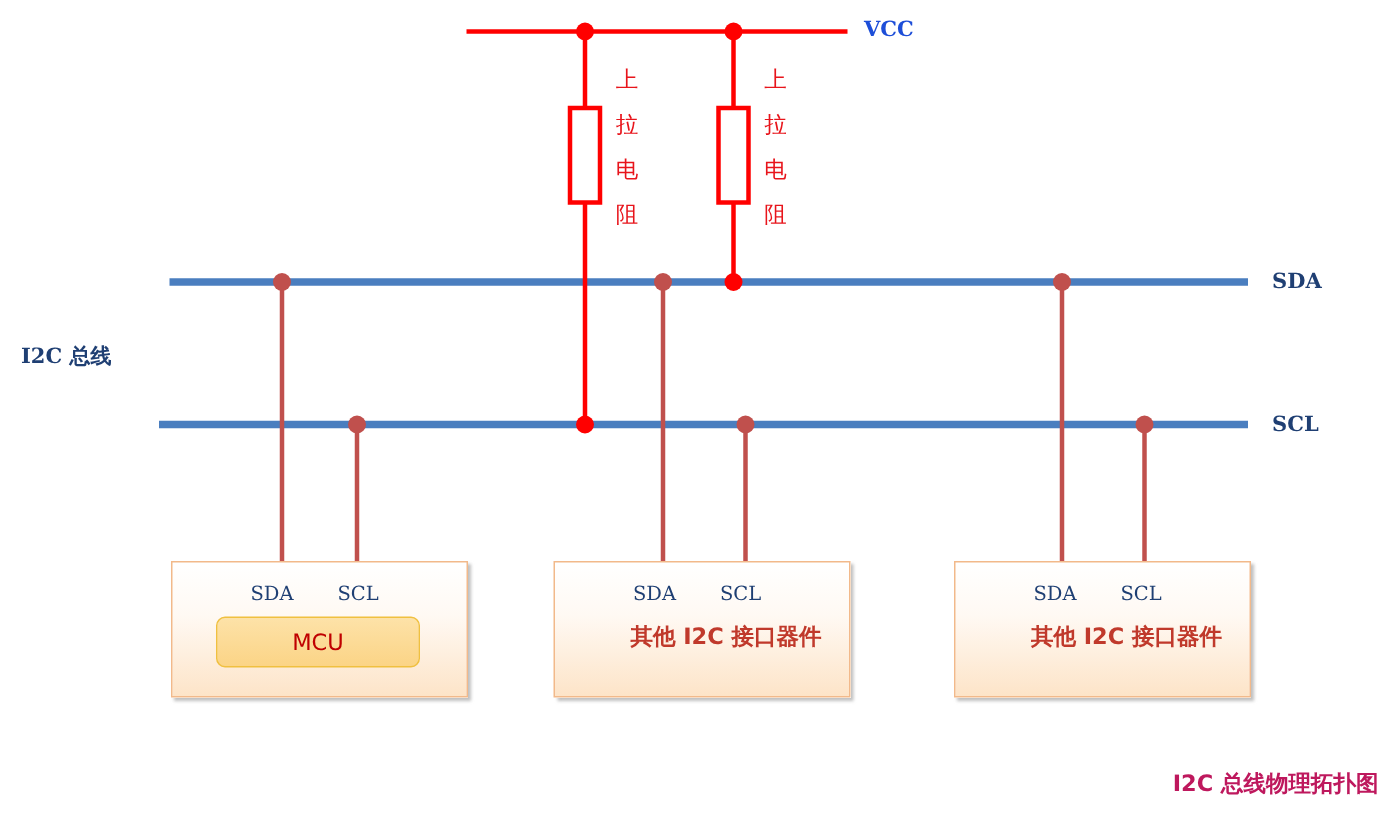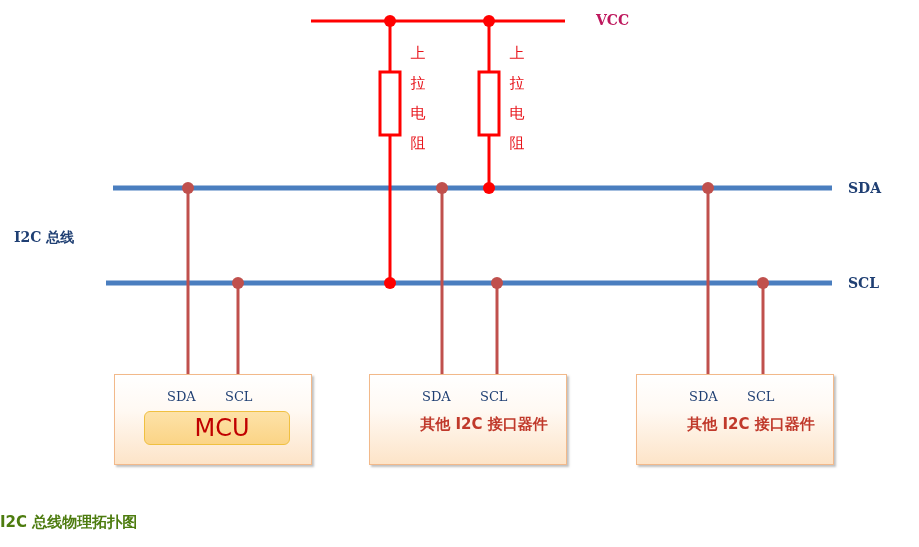--- a/index.html
+++ b/index.html
@@ -1,29 +1,29 @@
 <!DOCTYPE html>
 <html><head>
 <meta charset="utf-8">
 <style>
   html, body { margin: 0; padding: 0; background: #ffffff; }
   body { width: 919px; height: 547px; position: relative; overflow: hidden; font-family: "DejaVu Sans", sans-serif; }
   svg { position: absolute; left: 0; top: 0; }
   .lbl { position: absolute; white-space: nowrap; }
   .bus-label { color: #1f3f73; font-family: "DejaVu Serif", serif; font-weight: bold; font-size: 14px; }
-  .vcc-label { color: #be185d; font-family: "DejaVu Serif", serif; font-weight: bold; font-size: 14px; margin-left: 20px; }
+  .vcc-label { color: #1d4ed8; font-family: "DejaVu Serif", serif; font-weight: bold; font-size: 14px; }
   .res-label { color: #e8141b; font-size: 15px; line-height: 30px; width: 18px; text-align: center; }
   .device { position: absolute; border: 1px solid #f2b98a; box-shadow: 2px 2px 2px rgba(150,150,150,0.6);
             background: linear-gradient(to bottom, #ffffff 0%, #fff9f3 40%, #fde4c8 100%); }
   .pin { position: absolute; color: #1f3f73; font-family: "DejaVu Serif", serif; font-size: 13px; }
   .dev-name { position: absolute; left: 0; right: 0; text-align: center; color: #c0392b; font-weight: bold; font-size: 15px; padding-left: 32px; }
   .mcu-box { position: absolute; border: 1px solid #f0c040; border-radius: 6px;
              background: linear-gradient(to bottom, #fde2a8, #fbd486); text-align: center;
-             color: #c00000; font-size: 24px; line-height: 32px; font-family: "DejaVu Sans", sans-serif; padding-left: 10px; }
-  .caption { position: absolute; left: 0; right: 0; top: 513px; text-align: left; font-weight: bold; font-size: 15px; color: #4d7c0f; }
+             color: #c00000; font-size: 15px; line-height: 32px; font-family: "DejaVu Sans", sans-serif; }
+  .caption { position: absolute; left: 0; right: 0; top: 513px; text-align: right; font-weight: bold; font-size: 15px; color: #be185d; }
 </style>
 </head>
 <body>
 
 <svg width="919" height="547">
 
   <line x1="311" y1="21" x2="565" y2="21" stroke="#ff0000" stroke-width="3"></line>
 
   <line x1="113" y1="188" x2="832" y2="188" stroke="#4a7ebf" stroke-width="5"></line>
 

